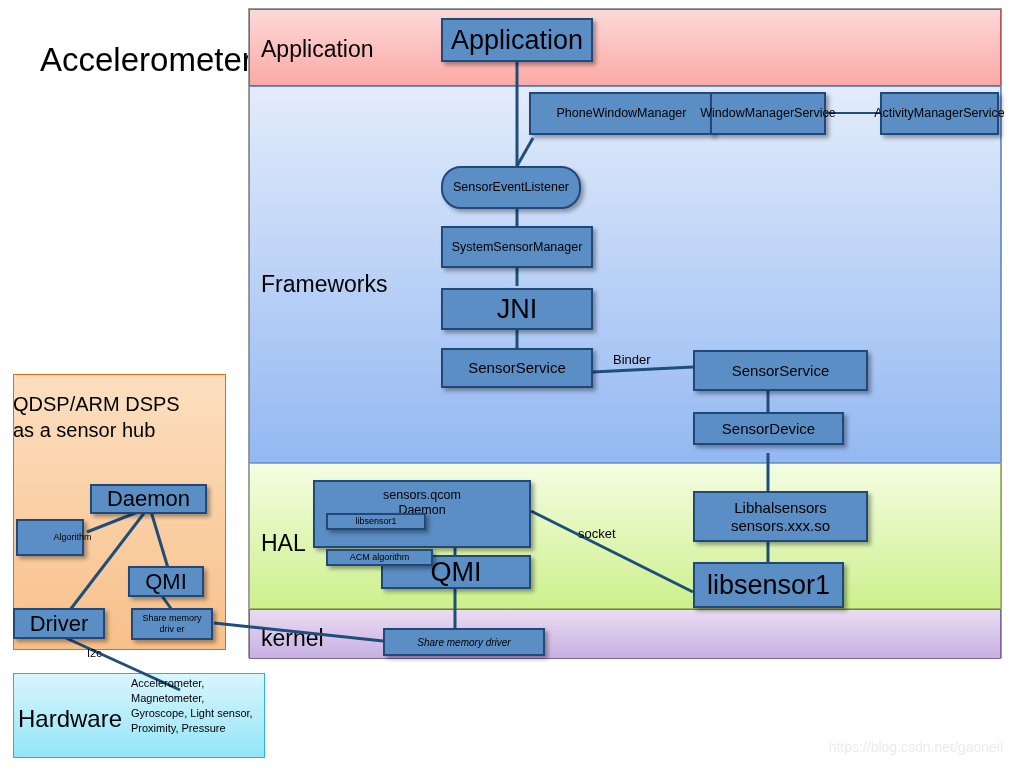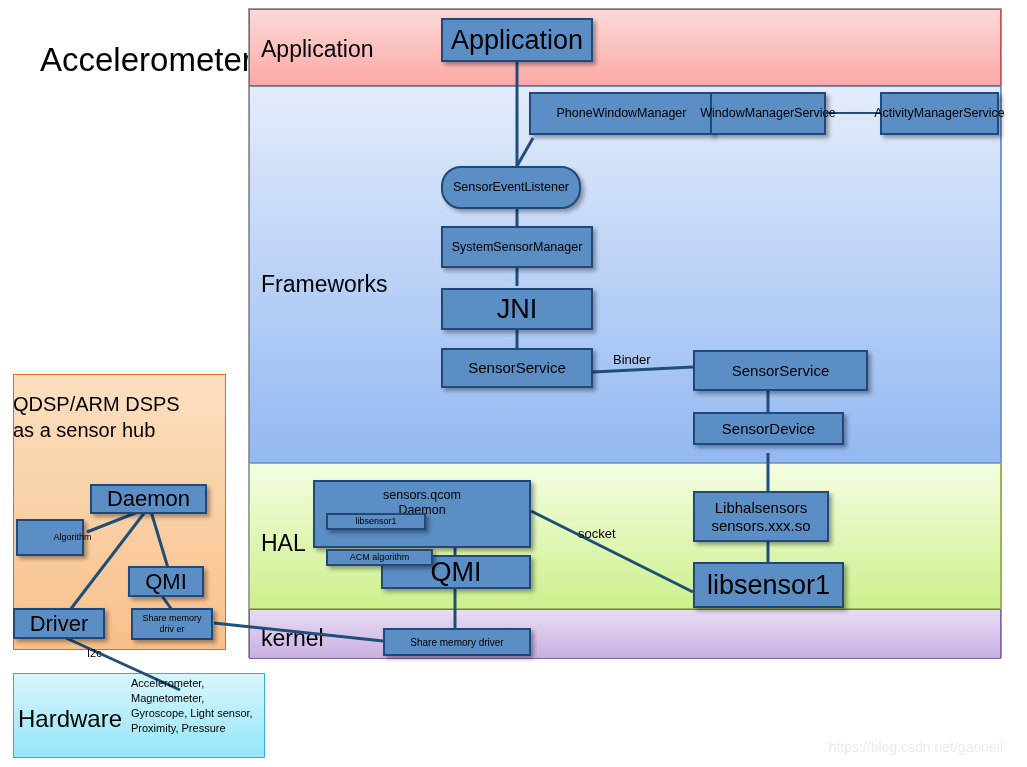--- a/index.html
+++ b/index.html
@@ -313,32 +313,32 @@
 </div>
 
 <div class="node xs" style="left:326px; top:529px; width:107px; height:17px; z-index:6;margin-top:20px;">
   <span>ACM algorithm</span>
 </div>
 
 <div class="node xl" style="left:381px; top:555px; width:150px; height:34px;">
   <span>QMI</span>
 </div>
 
-<div class="node md" style="left:693px; top:491px; width:136px; height:51px; white-space:pre-line;">
+<div class="node md" style="left:693px; top:491px; width:175px; height:51px; white-space:pre-line;">
   <span>Libhalsensors
 sensors.xxx.so</span>
 </div>
 
 <div class="node xl" style="left:693px; top:562px; width:151px; height:46px;">
   <span>libsensor1</span>
 </div>
 
 <div class="edge-label" style="left:578px; top:526px;">socket</div>
 
-<div class="node xs" style="left:383px; top:628px; width:148px; height:28px; font-size:10px;">
+<div class="node xs" style="left:383px; top:628px; width:162px; height:28px; font-size:10px;font-style:italic;">
   <span>Share memory  driver</span>
 </div>
 
 <div class="node lg" style="left:90px; top:484px; width:117px; height:30px;">
   <span>Daemon</span>
 </div>
 
 <div class="node xs" style="left:16px; top:519px; width:68px; height:37px;padding-left:48px;">
   <span>Algorithm</span>
 </div>

